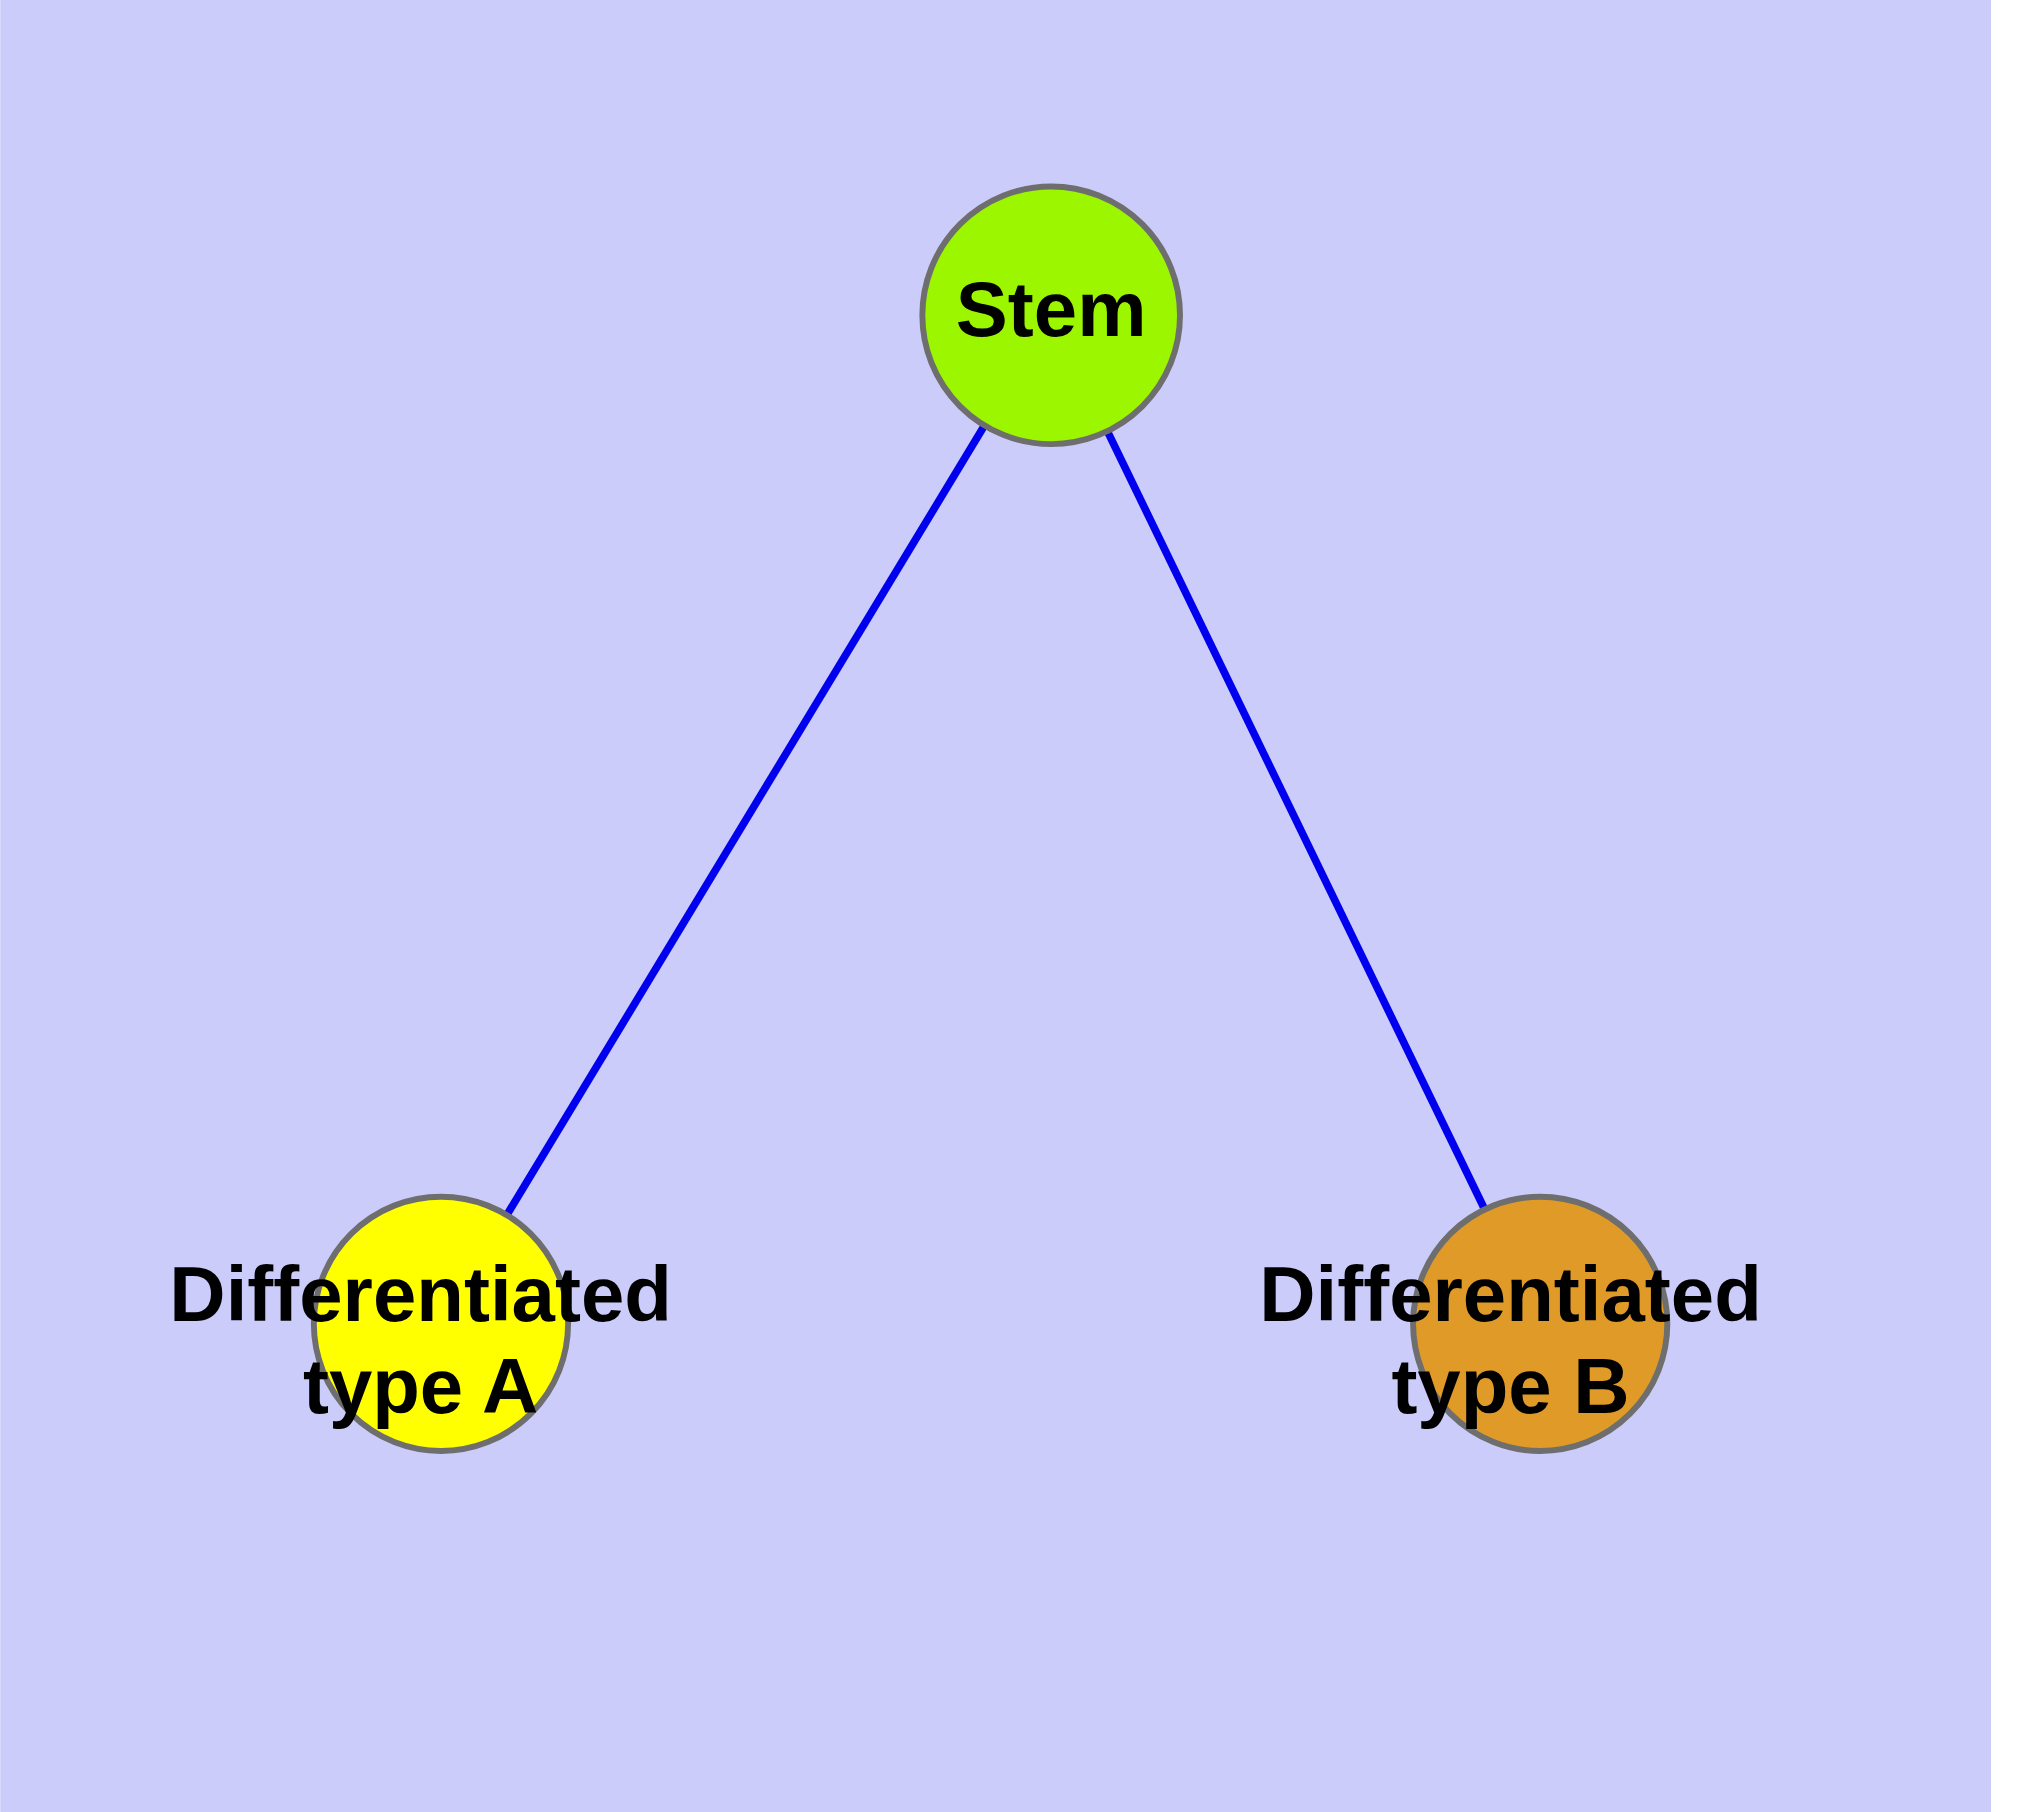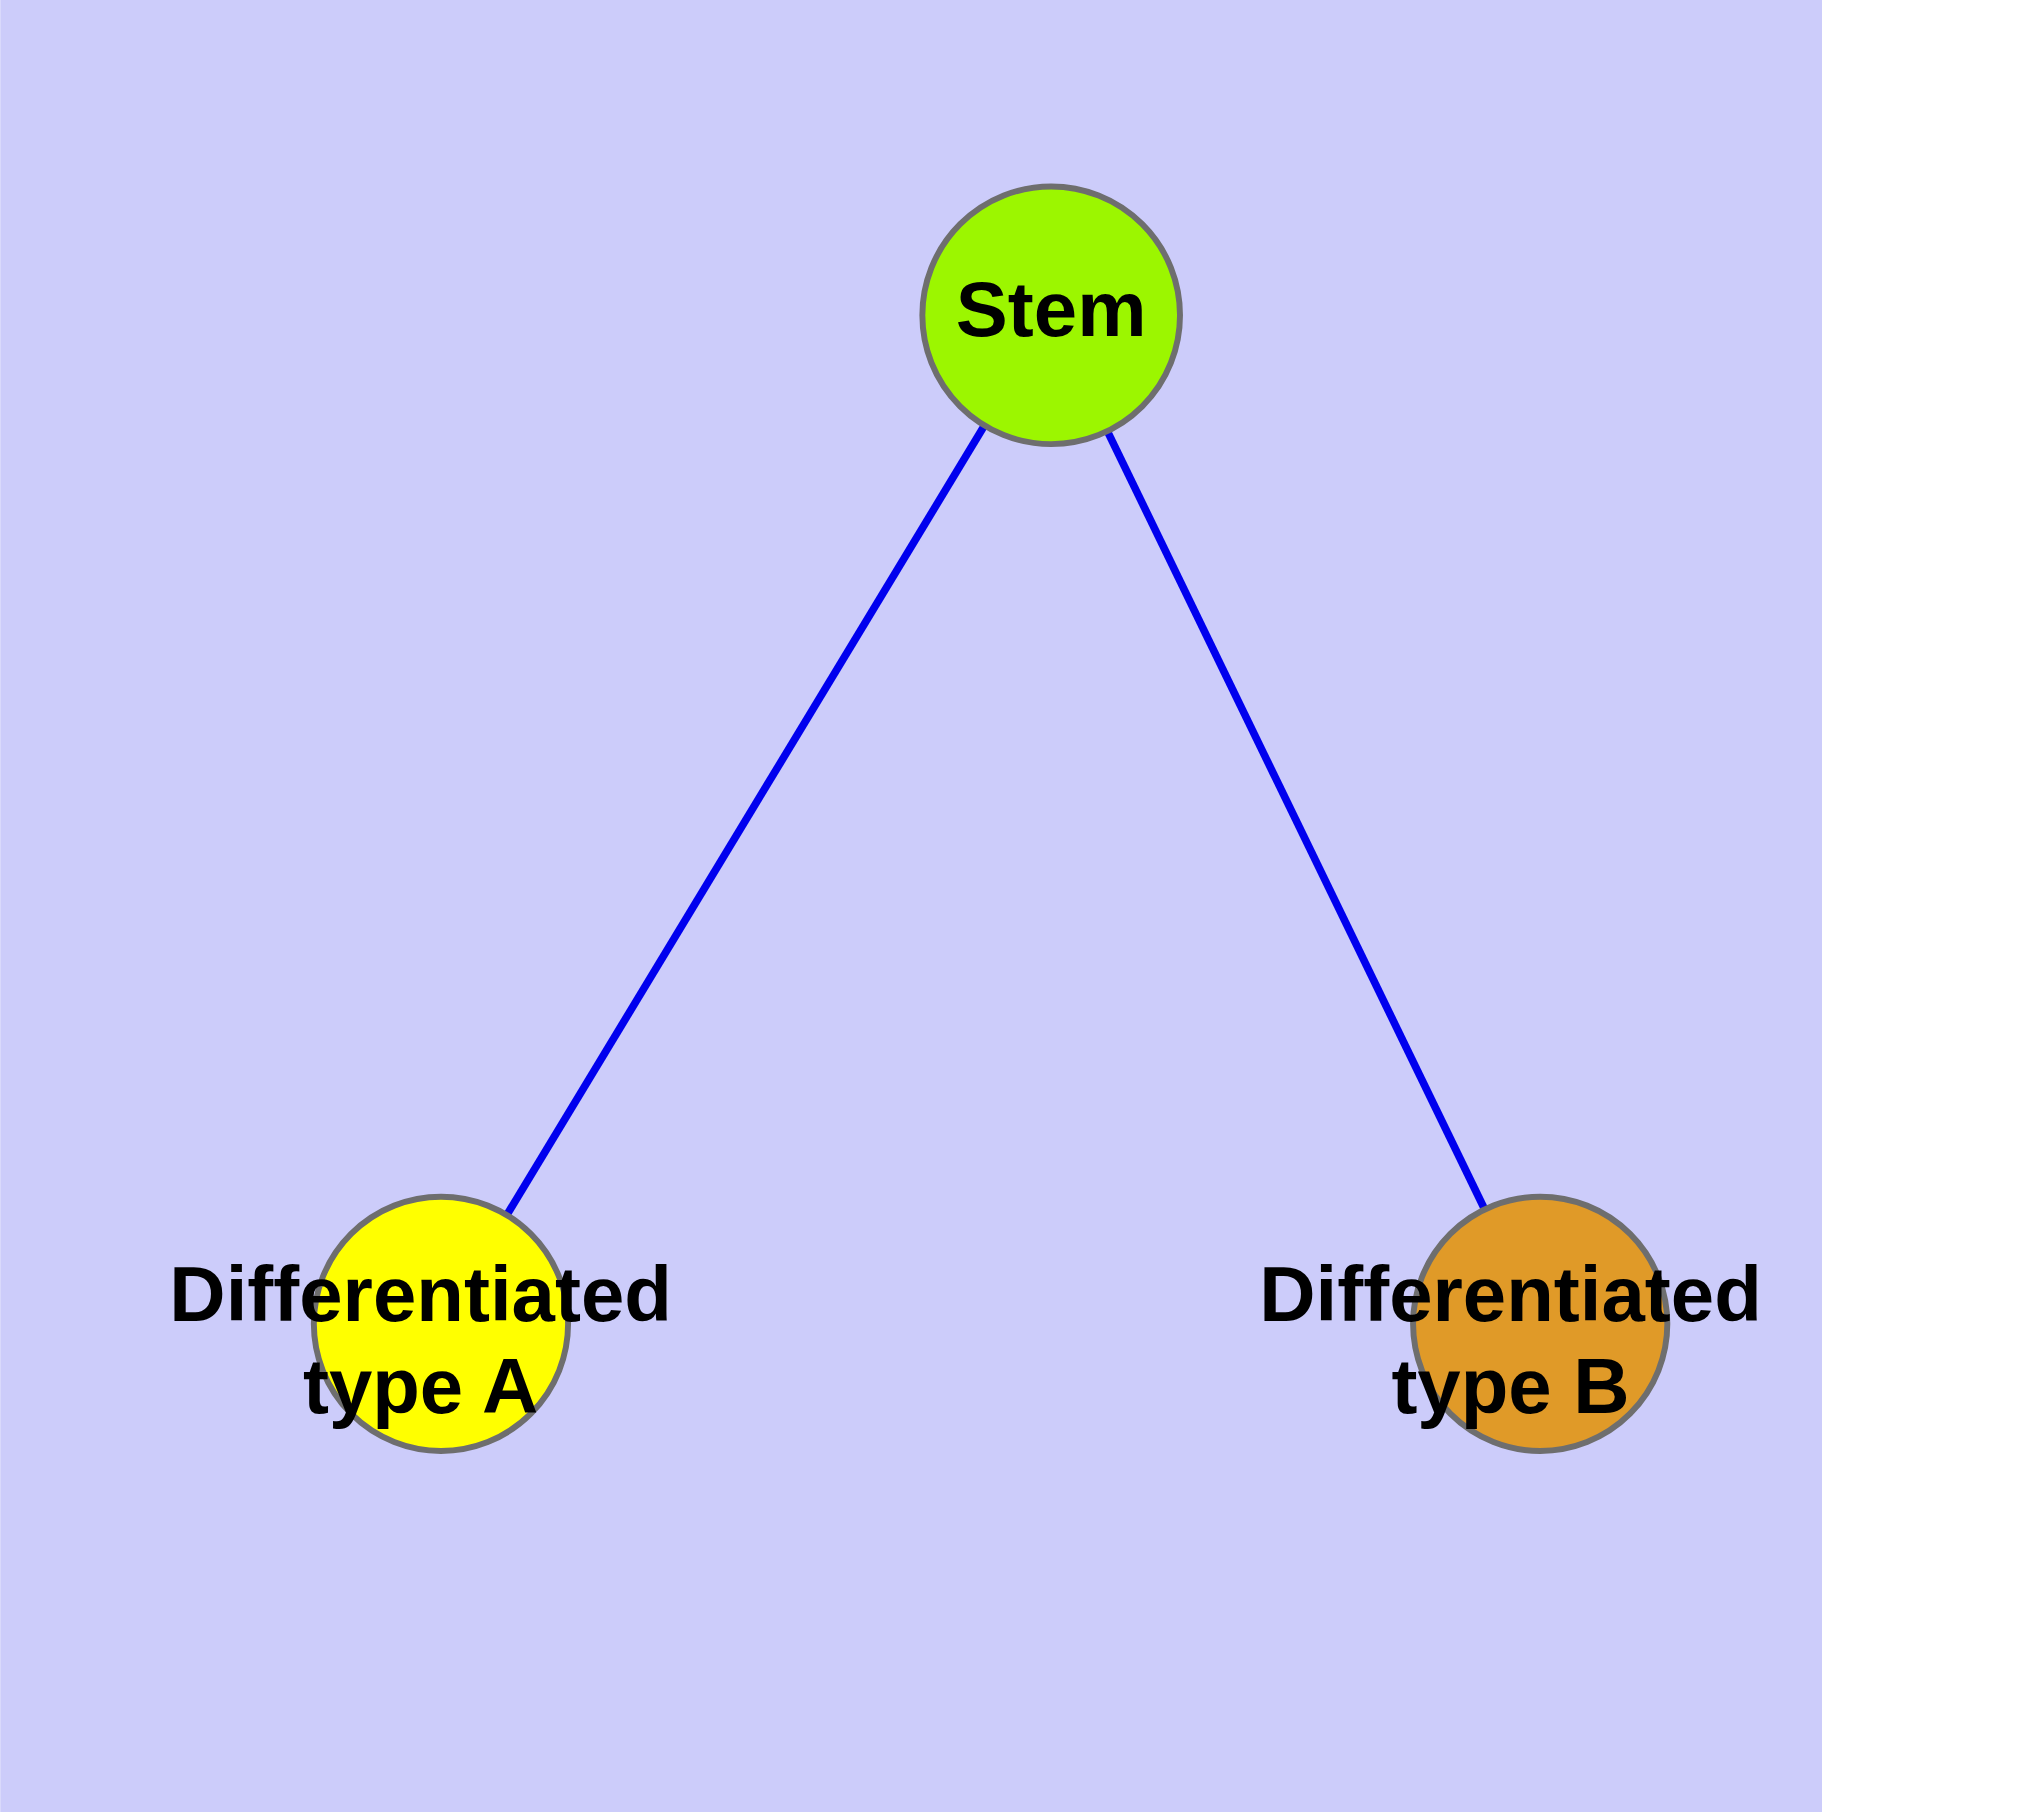--- a/index.html
+++ b/index.html
@@ -28,21 +28,21 @@
     font-family: "Liberation Sans", sans-serif;
     font-weight: bold;
     fill: #000000;
     text-anchor: middle;
     dominant-baseline: middle;
   }
 </style>
 </head>
 <body>
 
-<div id="canvas" style="width: 1782px; height: 1812px; padding-left: 40px;">
+<div id="canvas" style="width: 1991px; height: 1812px;">
   <svg id="graph-svg" viewBox="0 0 2384 2138" xmlns="http://www.w3.org/2000/svg" width="2021" height="1812">
     <rect id="bg-rect" x="0" y="0" width="2384" height="2138" fill="#ccccfa"></rect>
     <g id="edges-layer">
         <line x1="1163.3856987882289" y1="498.62641450278846" x2="595.5789728170175" y2="1437.0847532607627" stroke="#0000ee" stroke-width="9" stroke-linecap="butt"></line>
         <line x1="1304.5712246624093" y1="505.1711565827851" x2="1753.3013594546503" y2="1430.6284536413066" stroke="#0000ee" stroke-width="9" stroke-linecap="butt"></line>
       </g>
     <g id="nodes-layer">
         <g>
           <circle cx="1240" cy="372" r="152" fill="#9cf600" stroke="#6e6e6e" stroke-width="7"></circle>
           <text class="node-label" x="1240" y="372" font-size="92" fill="#000000"><tspan x="1240" dy="0" text-anchor="middle">Stem</tspan></text>

